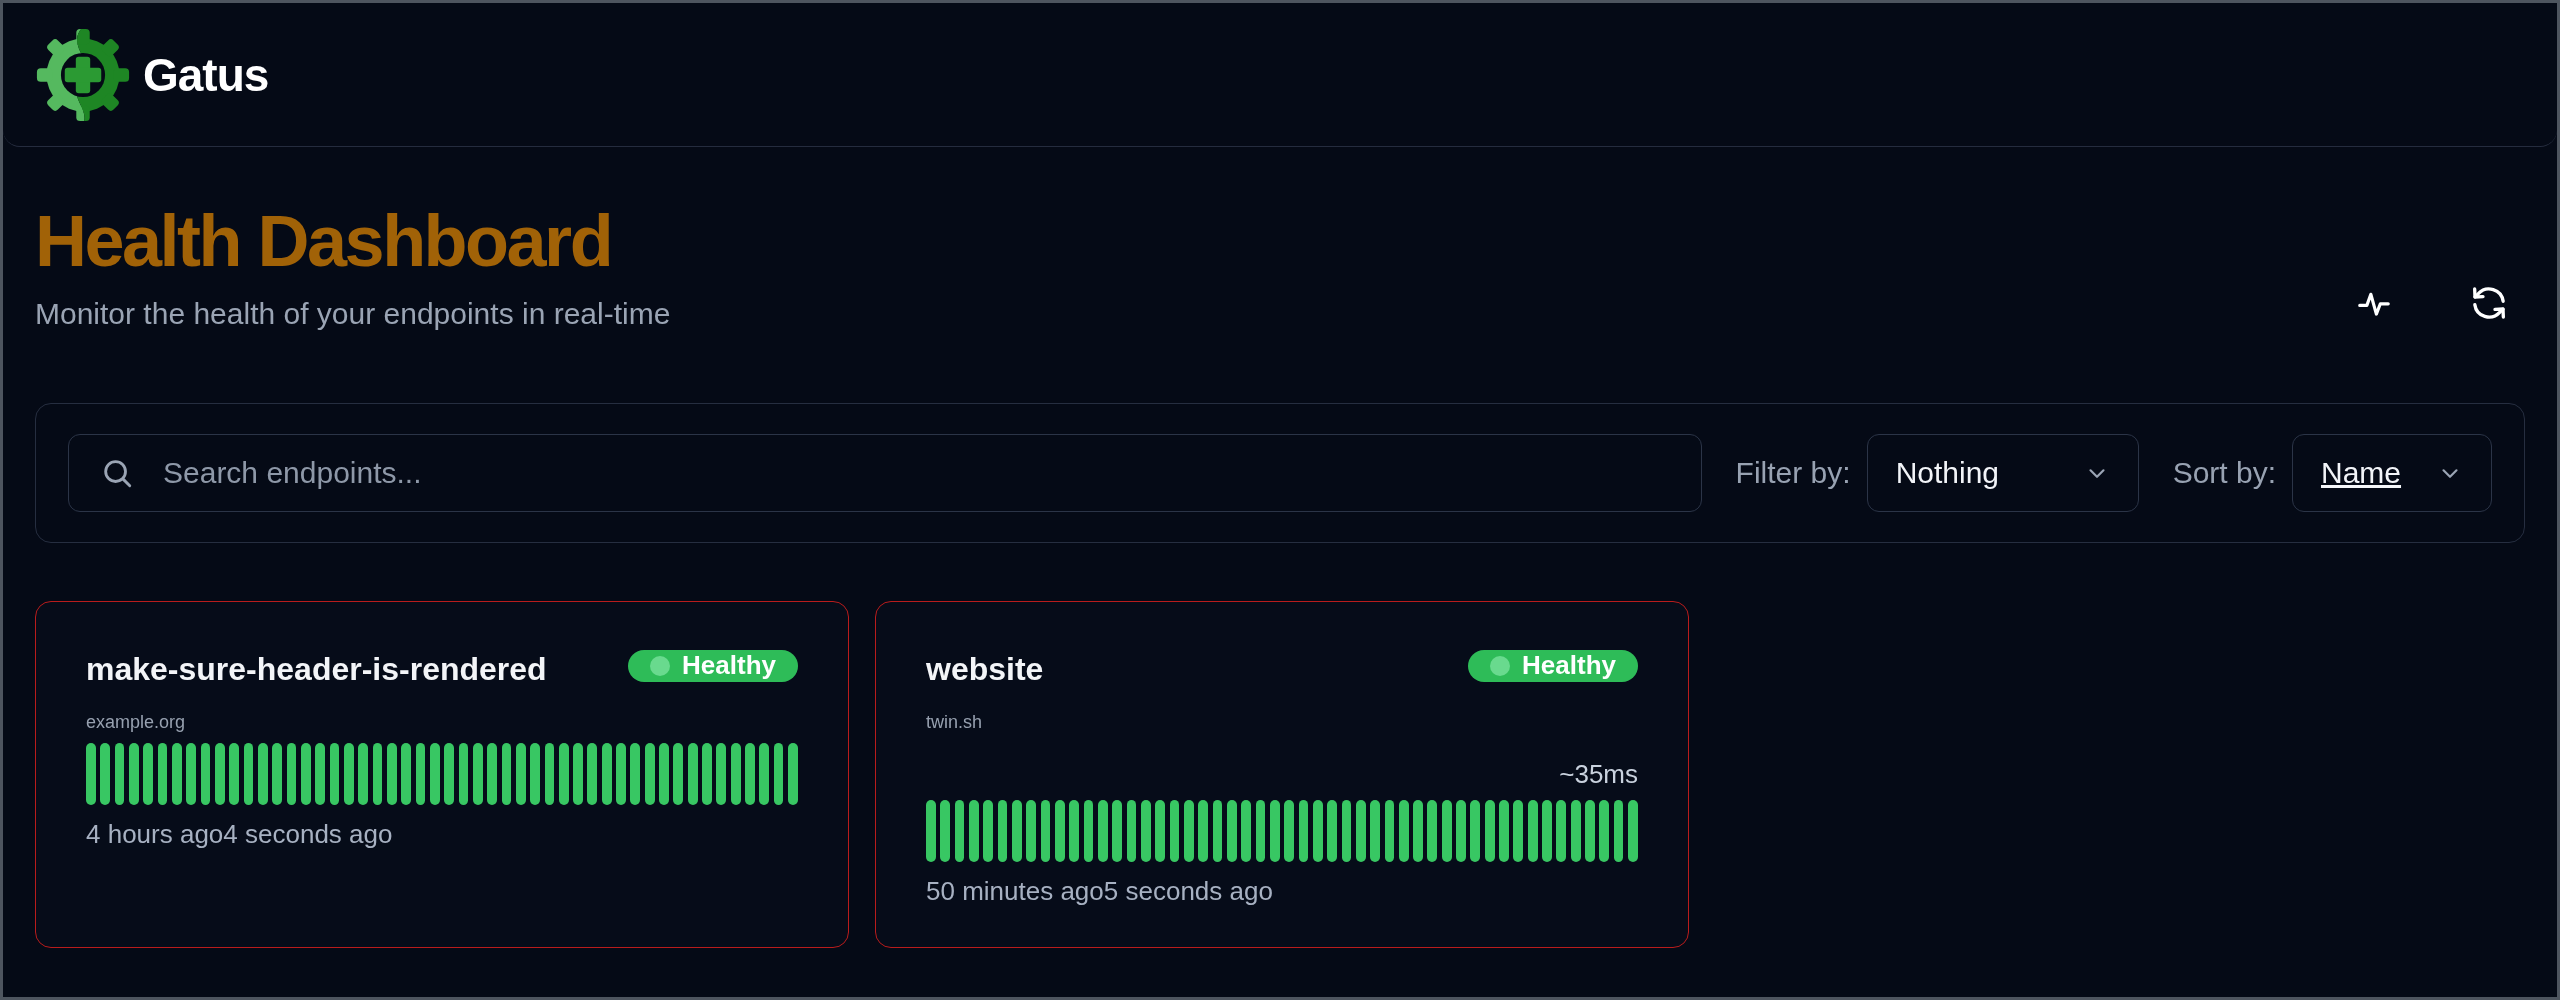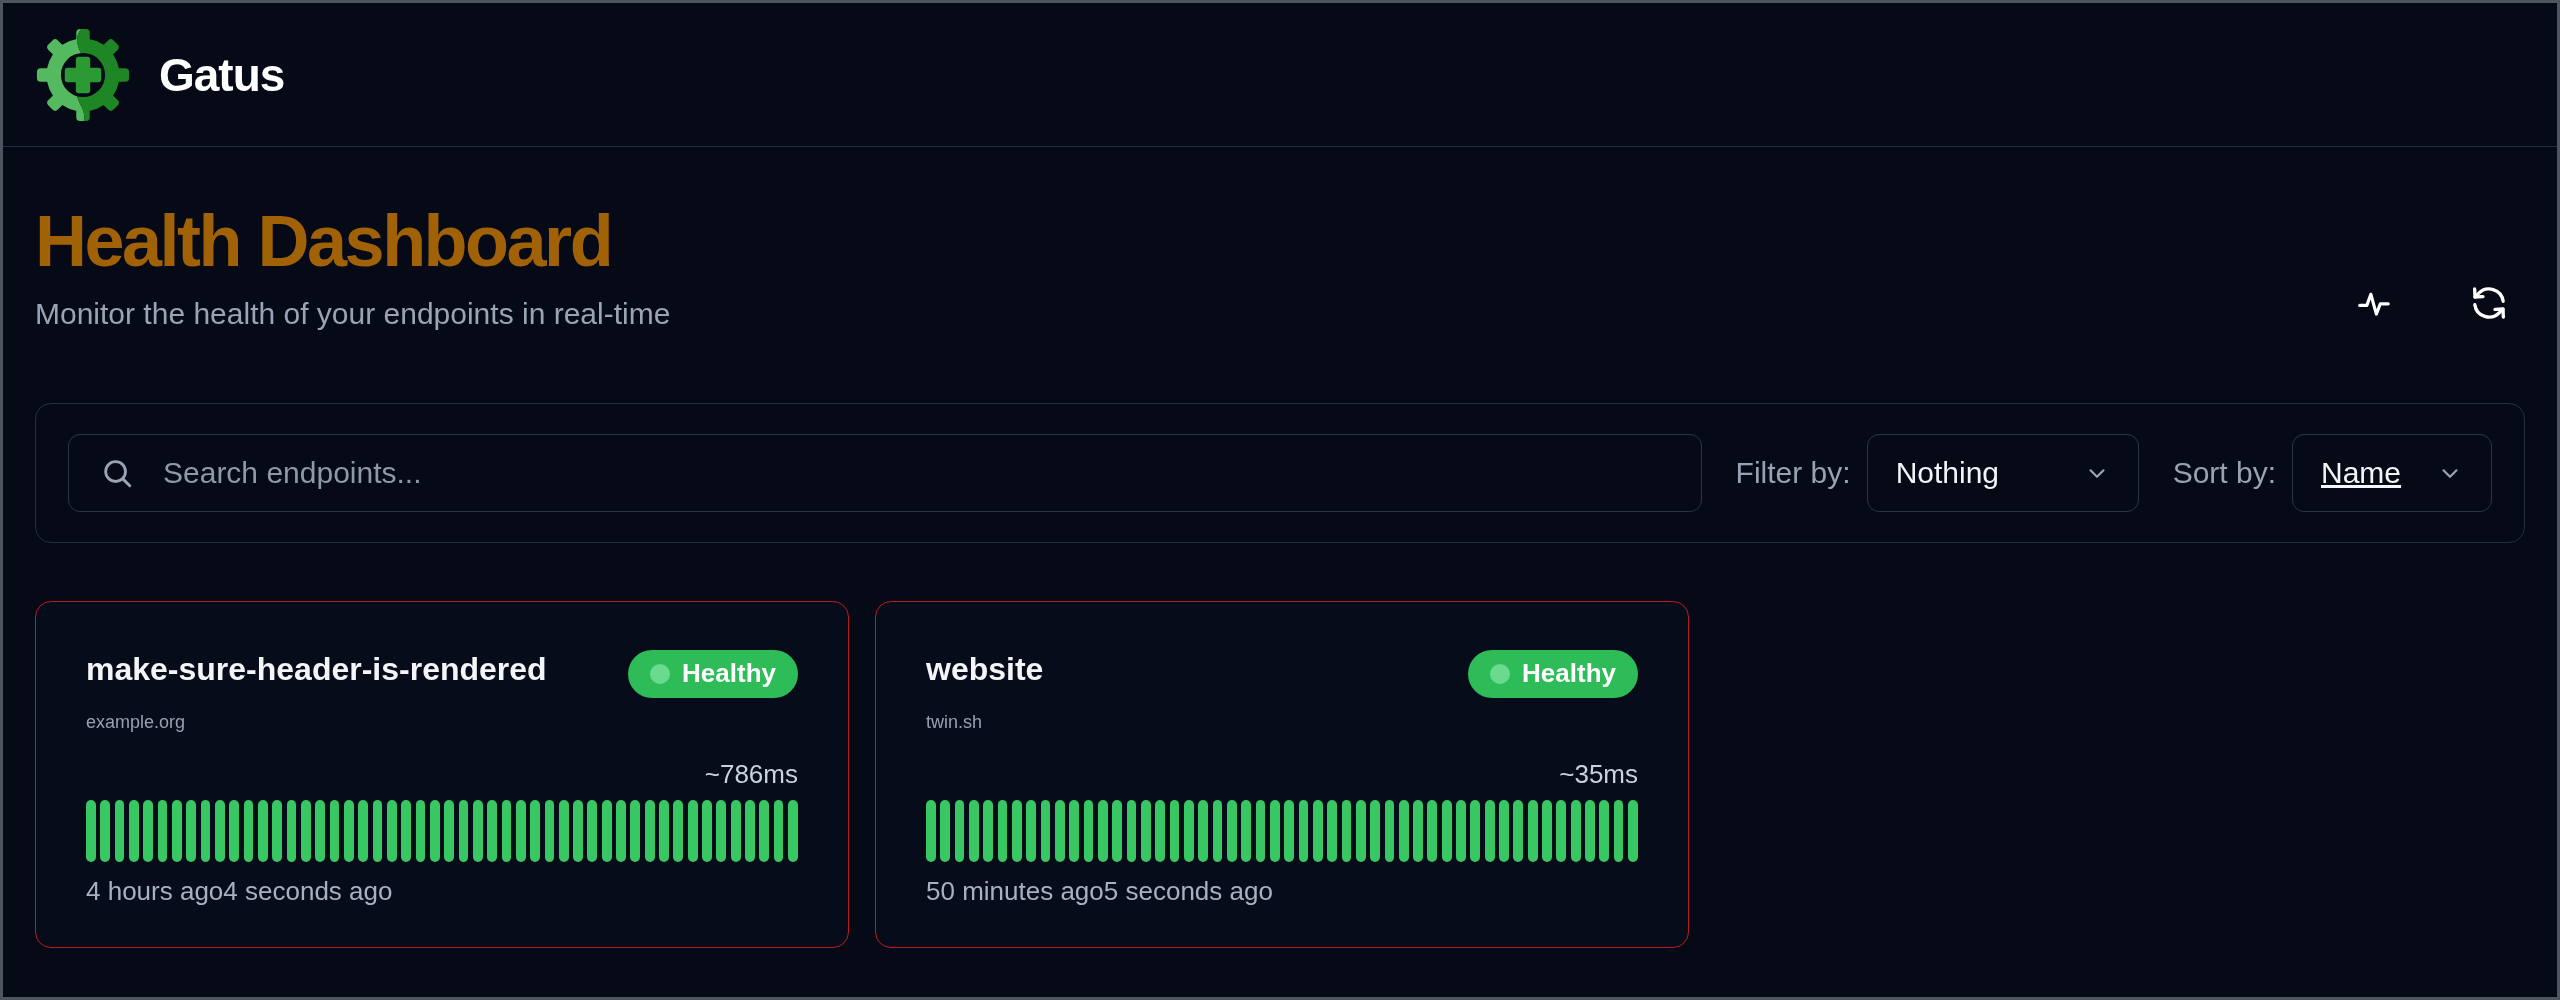--- a/index.html
+++ b/index.html
@@ -10,23 +10,24 @@
     font-family: "Liberation Sans", sans-serif;
     color: #f4f6f9;
     overflow: hidden;
   }
 
   
   .app-header {
     height: 144px;
     display: flex;
     align-items: center;
-    gap: 28px;
+    gap: 12px;
     padding: 0 32px;
     border-bottom: 1px solid #252c3e;
+    border-radius: 17px;
   }
   .logo { width: 96px; height: 96px; display: block; }
   .app-name {
     font-size: 46px;
     font-weight: 800;
     letter-spacing: -1px;
     color: #ffffff;
   }
 
   
@@ -115,21 +116,21 @@
     background: #060c19;
     padding: 48px 50px 24px 50px;
   }
   .card-head { display: flex; justify-content: space-between; align-items: flex-start; }
   .ep-name { font-size: 32px; font-weight: 700; color: #f3f5f8; line-height: 1.2; }
   .ep-group { margin-top: 24px; font-size: 18px; color: #96a0af; }
   .status-badge {
     display: flex;
     align-items: center;
     gap: 12px;
-    height: 48px;
+    height: 32px;
     padding: 0 22px;
     border-radius: 24px;
     background: #2ebc58;
   }
   .status-dot { width: 20px; height: 20px; border-radius: 50%; background: #69da8e; }
   .status-text { font-size: 26px; font-weight: 700; color: #ffffff; }
 
   .latency { margin-top: 26px; text-align: right; font-size: 26px; color: #c9d2de; }
   .bars {
     margin-top: 10px;
@@ -257,21 +258,20 @@
       <div class="card-head">
         <div>
           <div class="ep-name">make-sure-header-is-rendered</div>
           <div class="ep-group">example.org</div>
         </div>
         <div class="status-badge">
           <span class="status-dot"></span>
           <span class="status-text">Healthy</span>
         </div>
       </div>
-      <div class="latency">~786ms</div>
       <div class="bars">
           <div class="bar"></div>
           <div class="bar"></div>
           <div class="bar"></div>
           <div class="bar"></div>
           <div class="bar"></div>
           <div class="bar"></div>
           <div class="bar"></div>
           <div class="bar"></div>
           <div class="bar"></div>

